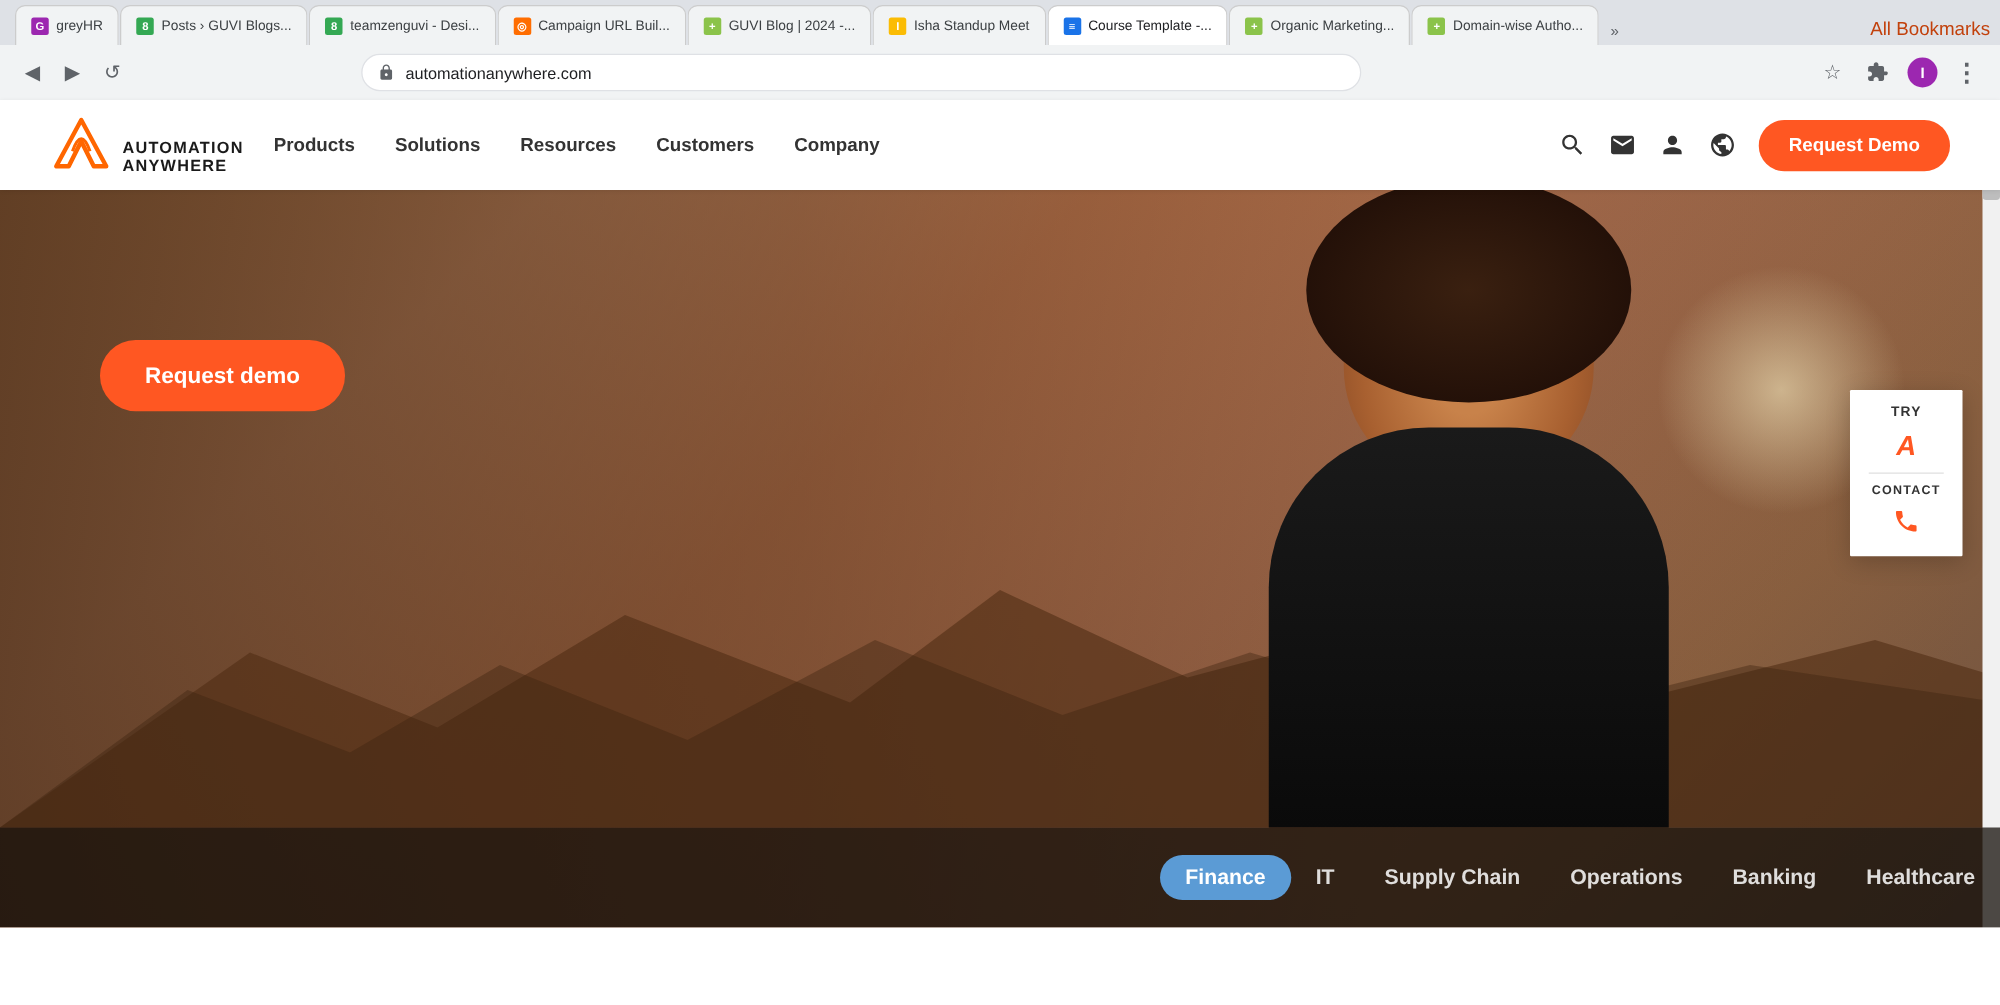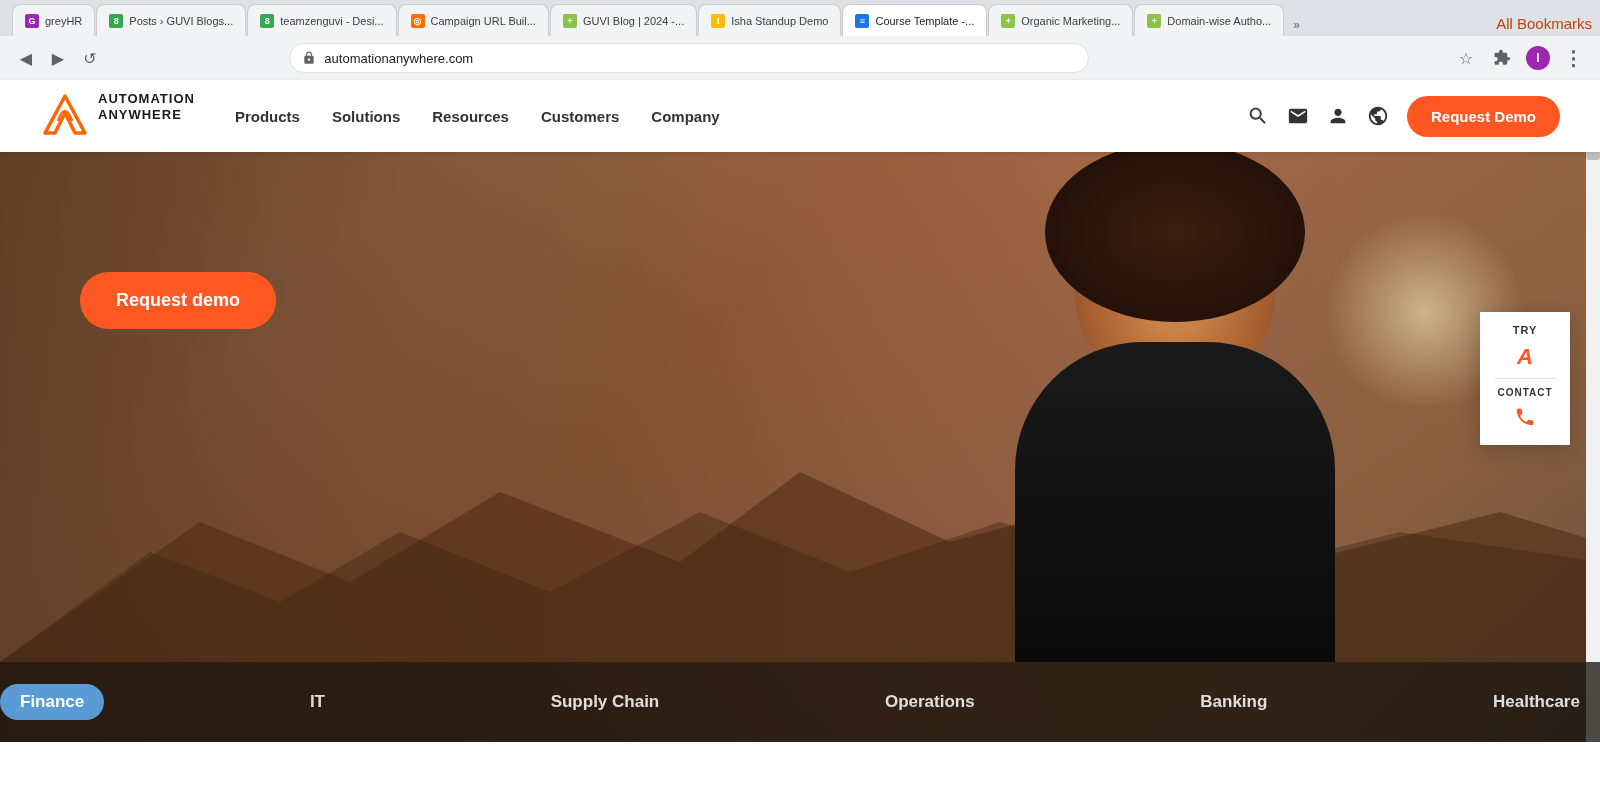--- a/index.html
+++ b/index.html
@@ -26,21 +26,21 @@
     .tab-favicon.yellow { background: #fbbc04; }
     .tab-favicon.blue { background: #1a73e8; }
     .tab-text { overflow: hidden; text-overflow: ellipsis; }
     .tabs-more { padding: 4px 8px; font-size: 12px; color: #5f6368; cursor: pointer; }
 
     
     .website { position: relative; background: #fff; }
 
     
     .nav { display: flex; align-items: center; padding: 0 40px; height: 72px; background: #fff; box-shadow: 0 1px 4px rgba(0,0,0,0.1); position: relative; z-index: 10; }
-    .logo { display: flex; align-items: flex-start; gap: 8px; margin-right: 40px; }
+    .logo { display: flex; align-items: flex-end; gap: 8px; margin-right: 24px; }
     .logo-icon { width: 50px; height: 50px; }
     .logo-text { font-size: 13px; font-weight: 700; color: #1a1a1a; line-height: 1.2; letter-spacing: 1px; }
     .nav-links { display: flex; align-items: center; gap: 32px; }
     .nav-link { font-size: 15px; color: #333; font-weight: 700; cursor: pointer; text-decoration: none; }
     .nav-right { display: flex; align-items: center; gap: 18px; margin-left: auto; }
     .nav-icon-btn { background: none; border: none; cursor: pointer; color: #333; font-size: 20px; display: flex; align-items: center; }
     .request-demo-btn { background: #ff5722; color: #fff; border: none; border-radius: 25px; padding: 12px 24px; font-size: 15px; font-weight: 700; cursor: pointer; white-space: nowrap; }
 
     
     .hero { position: relative; height: 590px; overflow: hidden; }
@@ -57,21 +57,21 @@
 
     
     .floating-widget { position: absolute; right: 30px; top: 160px; background: #fff; border-radius: 1px; padding: 12px 16px; box-shadow: 0 4px 20px rgba(0,0,0,0.2); z-index: 20; display: flex; flex-direction: column; align-items: center; gap: 8px; width: 90px; }
     .widget-try { font-size: 11px; font-weight: 700; color: #333; letter-spacing: 1px; text-align: center; }
     .widget-logo { font-size: 22px; font-weight: 900; color: #ff5722; font-style: italic; }
     .widget-divider { width: 60px; height: 1px; background: #e0e0e0; }
     .widget-contact { font-size: 10px; font-weight: 700; color: #333; letter-spacing: 1px; }
     .widget-contact-icon { font-size: 18px; color: #ff5722; }
 
     
-    .category-bar { position: absolute; bottom: 0; left: 0; right: 0; height: 80px; background: rgba(20,15,10,0.75); display: flex; align-items: center; justify-content: space-between; z-index: 15; }
+    .category-bar { position: absolute; bottom: 0; left: 0; right: 0; height: 80px; background: rgba(20,15,10,0.75); display: flex; align-items: center; justify-content: flex-end; z-index: 15; }
     .category-item { font-size: 17px; font-weight: 600; color: rgba(255,255,255,0.85); cursor: pointer; padding: 8px 20px; border-radius: 25px; }
     .category-item.active { background: #5b9bd5; color: #fff; }
 
     
     .scrollbar { position: absolute; right: 0; top: 0; width: 14px; height: 100%; background: #f1f1f1; }
     .scrollbar-thumb { position: absolute; top: 0; width: 14px; height: 80px; background: #bdbdbd; border-radius: 3px; }
   </style>
 </head>
 <body>
 
@@ -95,21 +95,21 @@
         <div class="tab">
     <div class="tab-favicon orange">◎</div>
     <span class="tab-text">Campaign URL Buil...</span>
   </div>
         <div class="tab">
     <div class="tab-favicon lime">+</div>
     <span class="tab-text">GUVI Blog | 2024 -...</span>
   </div>
         <div class="tab">
     <div class="tab-favicon yellow">I</div>
-    <span class="tab-text">Isha Standup Demo</span>
+    <span class="tab-text">Isha Standup Meet</span>
   </div>
         <div class="tab active">
     <div class="tab-favicon blue">≡</div>
     <span class="tab-text">Course Template -...</span>
   </div>
         <div class="tab">
     <div class="tab-favicon lime">+</div>
     <span class="tab-text">Organic Marketing...</span>
   </div>
         <div class="tab">

